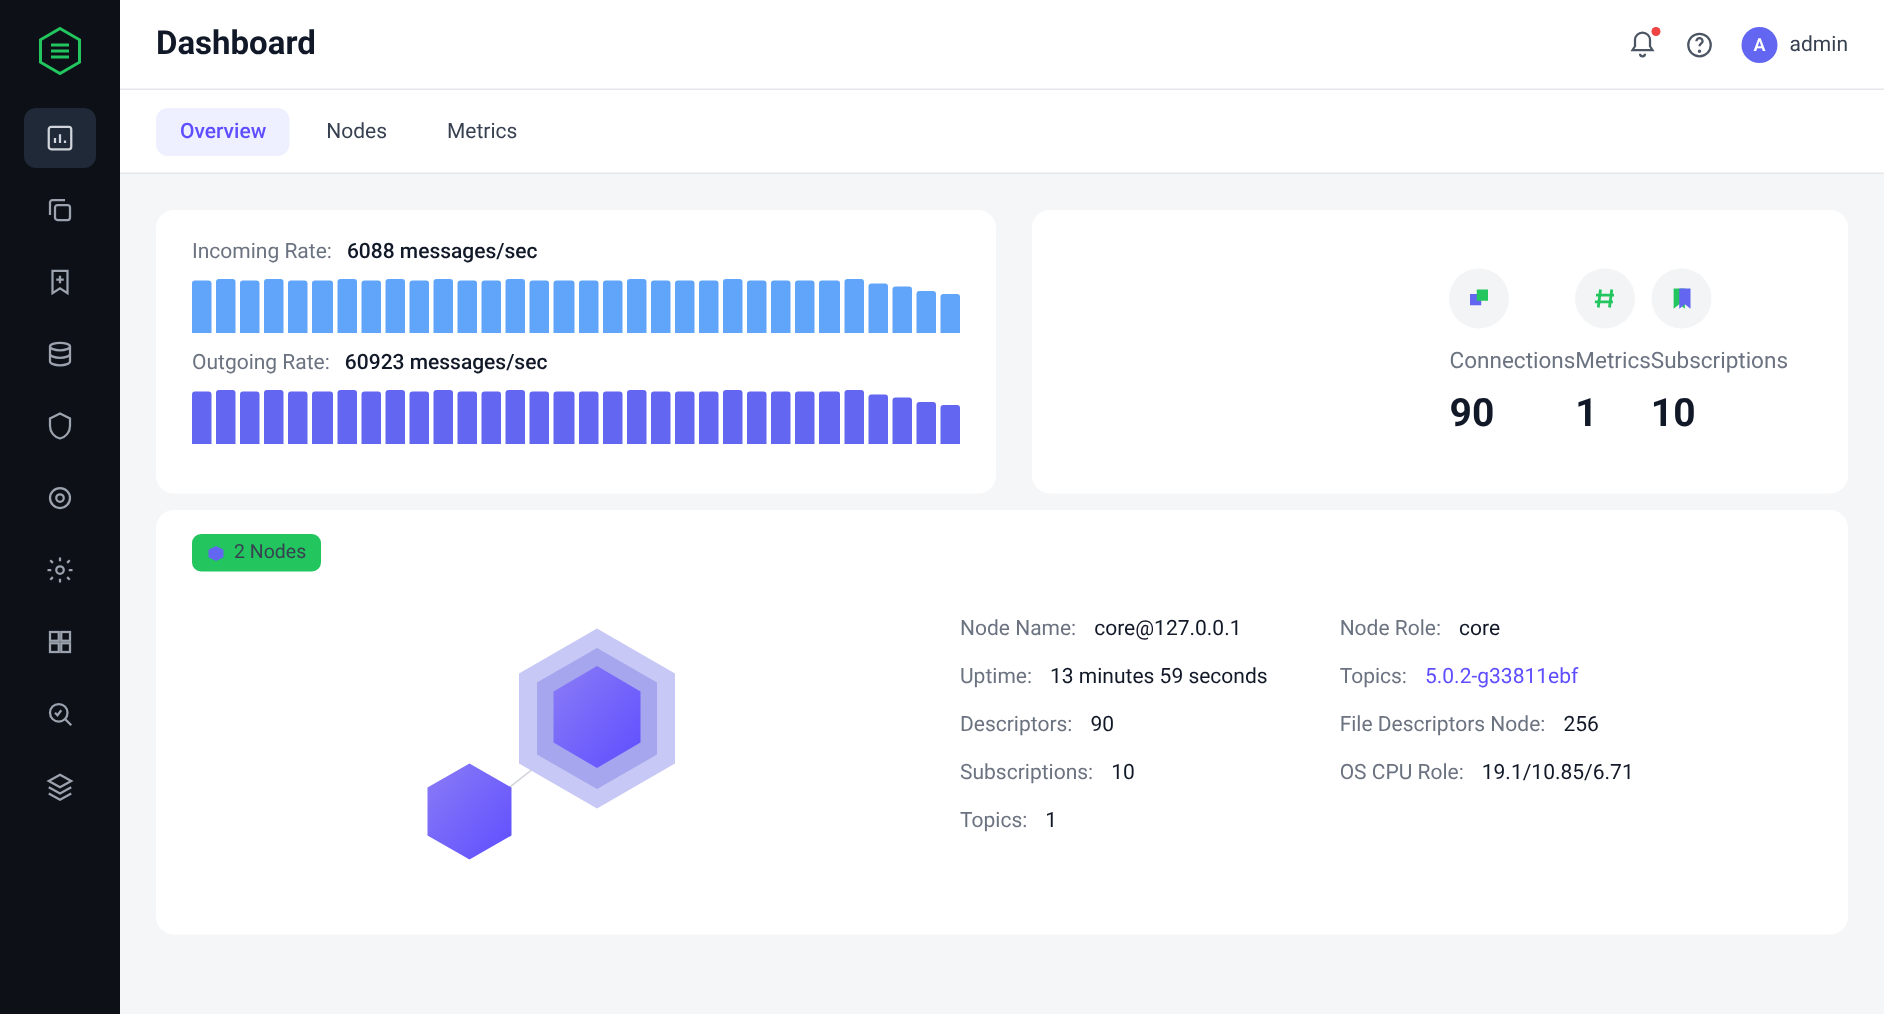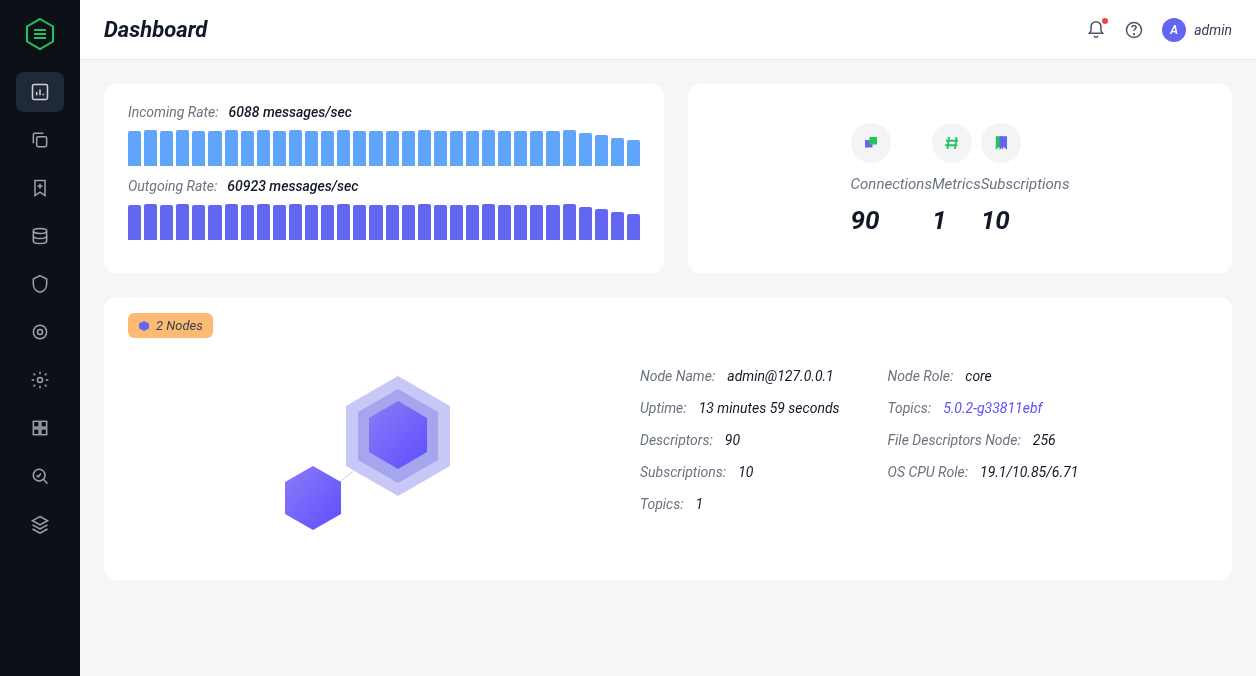--- a/index.html
+++ b/index.html
@@ -4,56 +4,56 @@
 <style>
 * { margin: 0; padding: 0; box-sizing: border-box; font-family: -apple-system, BlinkMacSystemFont, "Segoe UI", Roboto, sans-serif; }
 body { background: #f5f6f8; display: flex; height: 676px; width: 1256px; overflow: hidden; }
 
 .sidebar { width: 80px; background: #0d1117; display: flex; flex-direction: column; align-items: center; padding-top: 16px; gap: 8px; }
 .logo { width: 36px; height: 36px; display: flex; align-items: center; justify-content: center; margin-bottom: 12px; }
 .sidebar-item { width: 48px; height: 40px; display: flex; align-items: center; justify-content: center; border-radius: 8px; cursor: pointer; }
 .sidebar-item.active { background: #1f2937; }
 .sidebar-icon { color: #9ca3af; }
 
-.main { flex: 1; display: flex; flex-direction: column; overflow: hidden; font-style: italic; }
+.main { flex: 1; display: flex; flex-direction: column; overflow: hidden; }
 .header { height: 60px; background: #fff; border-bottom: 1px solid #e5e7eb; display: flex; align-items: center; padding: 0 24px; justify-content: space-between; }
 .header-left { display: flex; align-items: center; gap: 12px; }
 .page-title { font-size: 22px; font-weight: 700; color: #111827; }
 .header-right { display: flex; align-items: center; gap: 18px; }
 .header-icon { color: #4b5563; cursor: pointer; position: relative; }
 .notif-dot { position: absolute; top: -2px; right: -2px; width: 6px; height: 6px; background: #ef4444; border-radius: 50%; }
 .avatar { width: 24px; height: 24px; border-radius: 50%; background: #6366f1; color: #fff; display: flex; align-items: center; justify-content: center; font-size: 12px; font-weight: 600; }
 .user-info { display: flex; align-items: center; gap: 8px; color: #374151; font-size: 14px; }
 
 .tabs-bar { height: 56px; background: #fff; border-bottom: 1px solid #e5e7eb; display: flex; align-items: center; padding: 0 24px; gap: 8px; }
 .tab { padding: 8px 16px; border-radius: 8px; font-size: 14px; color: #374151; cursor: pointer; }
 .tab.active { background: #eef0ff; color: #5e4eff; font-weight: 500; }
 
-.content { flex: 1; padding: 24px; display: flex; flex-direction: column; gap: 24px; overflow: auto; }
+.content { flex: 1; padding: 24px; display: flex; flex-direction: column; gap: 11px; overflow: auto; }
 
 .row1 { display: flex; gap: 24px; }
 .card { background: #fff; border-radius: 12px; padding: 20px 24px; }
 .rates-card { flex: 0 0 560px; }
-.stats-card { flex: 1; display: flex; justify-content: center; align-items: center; padding: 24px 40px; }
+.stats-card { flex: 1; display: flex; justify-content: flex-end; align-items: center; padding: 24px 40px; }
 
 .rate-block { margin-bottom: 12px; }
 .rate-label-row { display: flex; gap: 10px; font-size: 14px; margin-bottom: 10px; }
 .rate-label { color: #6b7280; }
 .rate-value { color: #111827; font-weight: 500; }
 .bars { display: flex; gap: 3px; align-items: flex-end; height: 36px; }
 .bar { flex: 1; border-radius: 2px 2px 0 0; }
 
 .stat { display: flex; flex-direction: column; gap: 12px; }
 .stat-icon-wrap { width: 40px; height: 40px; border-radius: 50%; background: #f3f4f6; display: flex; align-items: center; justify-content: center; }
 .stat-label { font-size: 15px; color: #6b7280; }
 .stat-value { font-size: 26px; font-weight: 700; color: #111827; }
 
 .node-card { background: #fff; border-radius: 12px; padding: 16px 24px 24px; display: flex; gap: 32px; }
 .node-left { flex: 0 0 480px; }
-.node-badge { display: inline-flex; align-items: center; gap: 6px; background: #fdba74; padding: 5px 10px; border-radius: 6px; font-size: 13px; color: #374151; margin-bottom: 8px; }
+.node-badge { display: inline-flex; align-items: center; gap: 6px; background: #22c55e; padding: 5px 10px; border-radius: 6px; font-size: 13px; color: #374151; margin-bottom: 8px; }
 .node-badge-dot { width: 12px; height: 12px; }
 .node-viz { display: flex; align-items: center; justify-content: center; height: 210px; position: relative; }
 
 .node-right { flex: 1; padding-top: 8px; }
 .node-info-header { display: flex; justify-content: space-between; align-items: center; margin-bottom: 24px; }
 .node-info-title { font-size: 16px; font-weight: 600; color: #111827; }
 .view-nodes { color: #5e4eff; font-size: 14px; cursor: pointer; display: flex; align-items: center; gap: 6px; }
 .info-grid { display: flex; gap: 48px; }
 .info-col { display: flex; flex-direction: column; gap: 16px; margin-top: 47px; }
 .info-row { display: flex; gap: 12px; font-size: 14px; }
@@ -159,20 +159,25 @@
             <circle cx="12" cy="17" r="0.5" fill="currentColor"></circle>
           </svg>
       </div>
       <div class="user-info">
         <div class="avatar">A</div>
         <span>admin</span>
       </div>
     </div>
   </div>
 
+  <div class="tabs-bar">
+    <div class="tab active">Overview</div>
+    <div class="tab">Nodes</div>
+    <div class="tab">Metrics</div>
+  </div>
 
   <div class="content">
     <div class="row1">
       <div class="card rates-card">
         <div class="rate-block">
           <div class="rate-label-row">
             <span class="rate-label">Incoming Rate:</span>
             <span class="rate-value">6088 messages/sec</span>
           </div>
           <div class="bars" id="bars-in">
@@ -315,21 +320,21 @@
               </defs>
             <polygon points="85,115 113,131 113,163 85,179 57,163 57,131" fill="url(#g2)"></polygon>
           </svg>
         </div>
       </div>
       <div class="node-right">
         <div class="info-grid">
           <div class="info-col">
             <div class="info-row">
                 <span class="info-label">Node Name:</span>
-                <span class="info-value">admin@127.0.0.1</span>
+                <span class="info-value">core@127.0.0.1</span>
               </div>
             <div class="info-row">
                 <span class="info-label">Uptime:</span>
                 <span class="info-value">13 minutes 59 seconds</span>
               </div>
             <div class="info-row">
                 <span class="info-label">Descriptors:</span>
                 <span class="info-value">90</span>
               </div>
             <div class="info-row">

